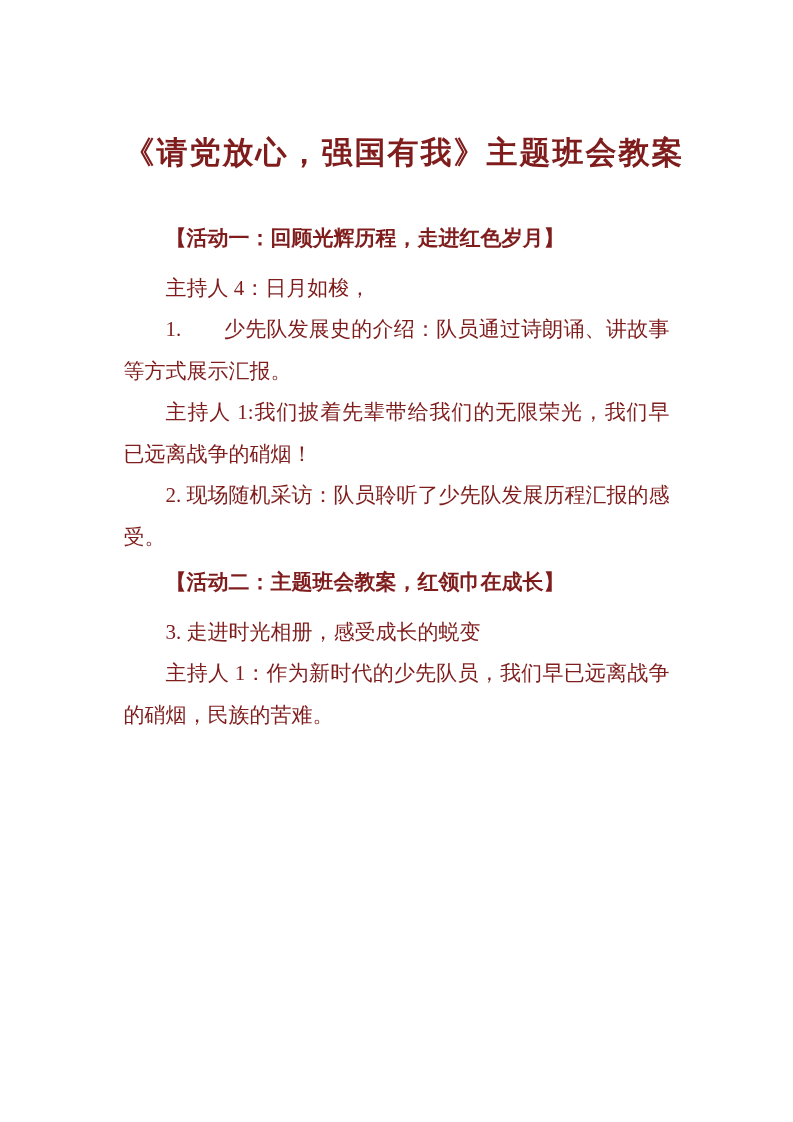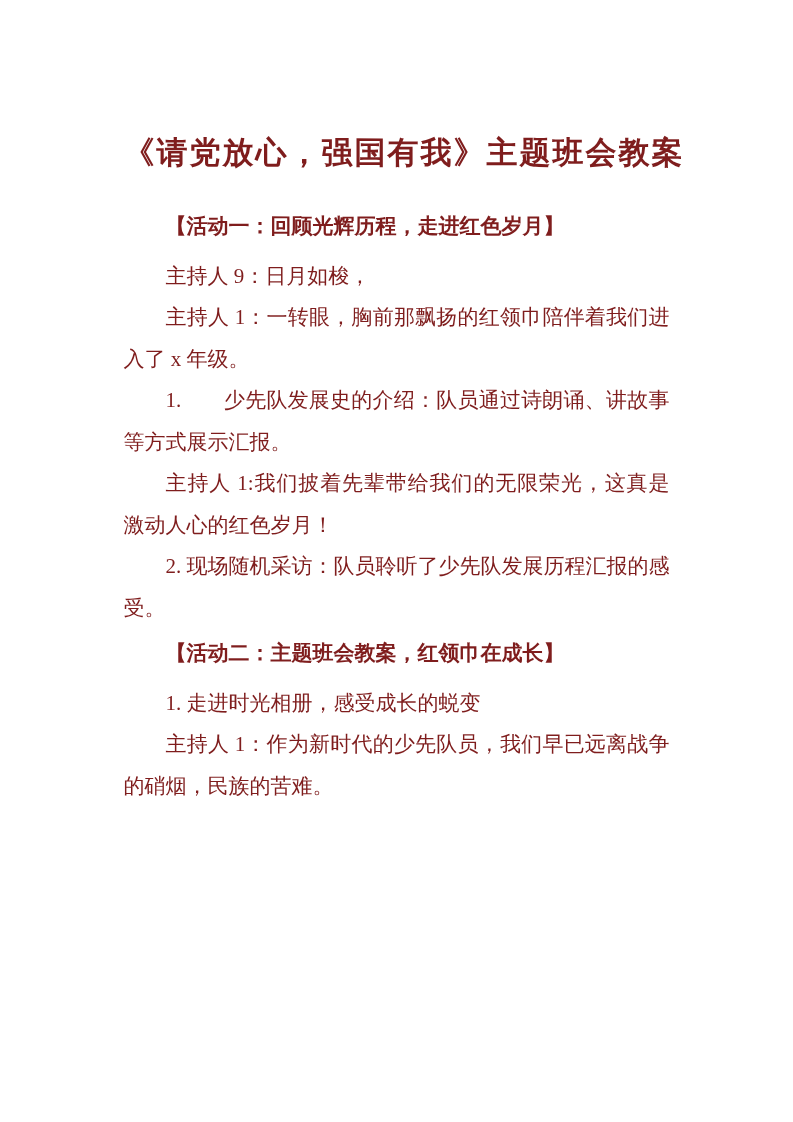--- a/index.html
+++ b/index.html
@@ -27,45 +27,44 @@
     white-space: nowrap;
   }
   .section-heading {
     margin: 4px 0 8px 0;
     font-size: 21px;
     font-weight: bold;
     line-height: 41.5px;
     text-indent: 2em;
   }
   .section-heading.first {
-    margin-top: 30px;
+    margin-top: 42px;
   }
   .para {
     margin: 0;
     font-size: 21px;
     line-height: 41.5px;
     text-indent: 2em;
     text-align: justify;
   }
 </style>
 </head>
 <body>
 
 <div class="page">
   <div class="doc">
 
     <h1 class="doc-title">《请党放心，强国有我》主题班会教案</h1>
 
     <h2 class="section-heading first">【活动一：回顾光辉历程，走进红色岁月】</h2>
 
-    <p class="para">主持人 9：日月如梭，</p>
-    <p class="para">主持人 1：一转眼，胸前那飘扬的红领巾陪伴着我们进入了 x 年级。</p>
+    <p class="para">主持人 4：日月如梭，</p>
     <p class="para">1.　　少先队发展史的介绍：队员通过诗朗诵、讲故事等方式展示汇报。</p>
-    <p class="para">主持人 1:我们披着先辈带给我们的无限荣光，这真是激动人心的红色岁月！</p>
+    <p class="para">主持人 1:我们披着先辈带给我们的无限荣光，我们早已远离战争的硝烟！</p>
     <p class="para">2. 现场随机采访：队员聆听了少先队发展历程汇报的感受。</p>
 
     <h2 class="section-heading">【活动二：主题班会教案，红领巾在成长】</h2>
 
-    <p class="para">1. 走进时光相册，感受成长的蜕变</p>
+    <p class="para">3. 走进时光相册，感受成长的蜕变</p>
     <p class="para">主持人 1：作为新时代的少先队员，我们早已远离战争的硝烟，民族的苦难。</p>
 
   </div>
 </div>
 
 </body></html>

